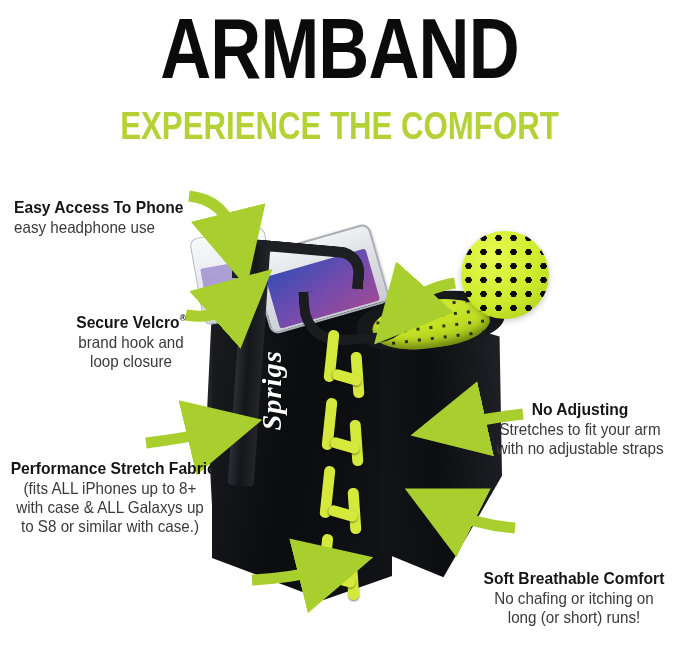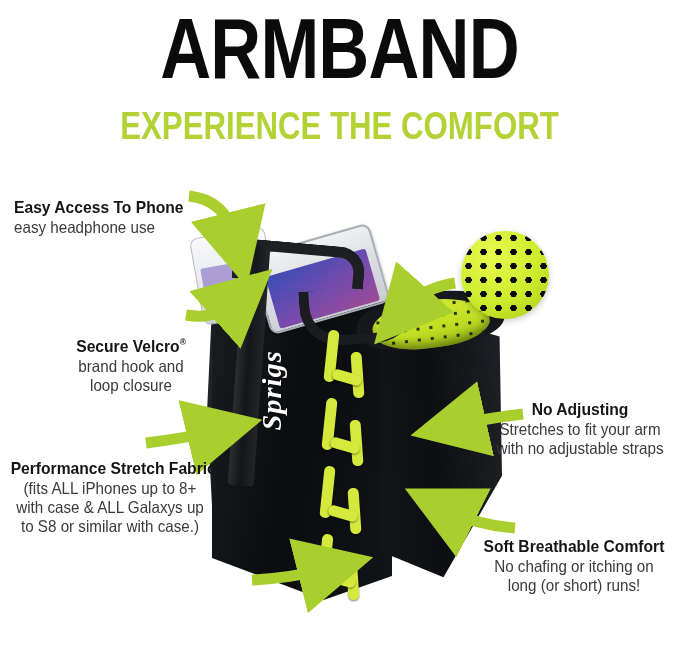--- a/index.html
+++ b/index.html
@@ -313,40 +313,40 @@
 
       <path d="M515,528 Q478,525 452,512"></path>
     </g>
   </svg>
 
   <div class="callout al-left" style="left:14px; top:198px;">
     <div class="head">Easy Access To Phone</div>
     <div class="sub">easy headphone use</div>
   </div>
 
-  <div class="callout al-center" style="left:57px; top:308px; width:148px;margin-top:24px;">
+  <div class="callout al-center" style="left:57px; top:308px; width:148px;">
     <div class="head"><span>Secure Velcro</span><span class="reg">®</span></div>
     <div class="sub">brand hook and</div>
     <div class="sub">loop closure</div>
   </div>
 
   <div class="callout al-center" style="left:2px; top:459px; width:216px;">
     <div class="head">Performance Stretch Fabric</div>
     <div class="sub">(fits ALL iPhones up to 8+</div>
     <div class="sub">with case &amp; ALL Galaxys up</div>
     <div class="sub">to S8 or similar with case.)</div>
   </div>
 
 
 
   <div class="callout al-center" style="left:482px; top:400px; width:196px;">
     <div class="head">No Adjusting</div>
     <div class="sub">Stretches to fit your arm</div>
     <div class="sub">with no adjustable straps</div>
   </div>
 
-  <div class="callout al-center" style="left:470px; top:537px; width:208px;">
+  <div class="callout al-center" style="left:470px; top:569px; width:208px;">
     <div class="head">Soft Breathable Comfort</div>
     <div class="sub">No chafing or itching on</div>
     <div class="sub">long (or short) runs!</div>
   </div>
 
 </div>
 
 </body></html>

